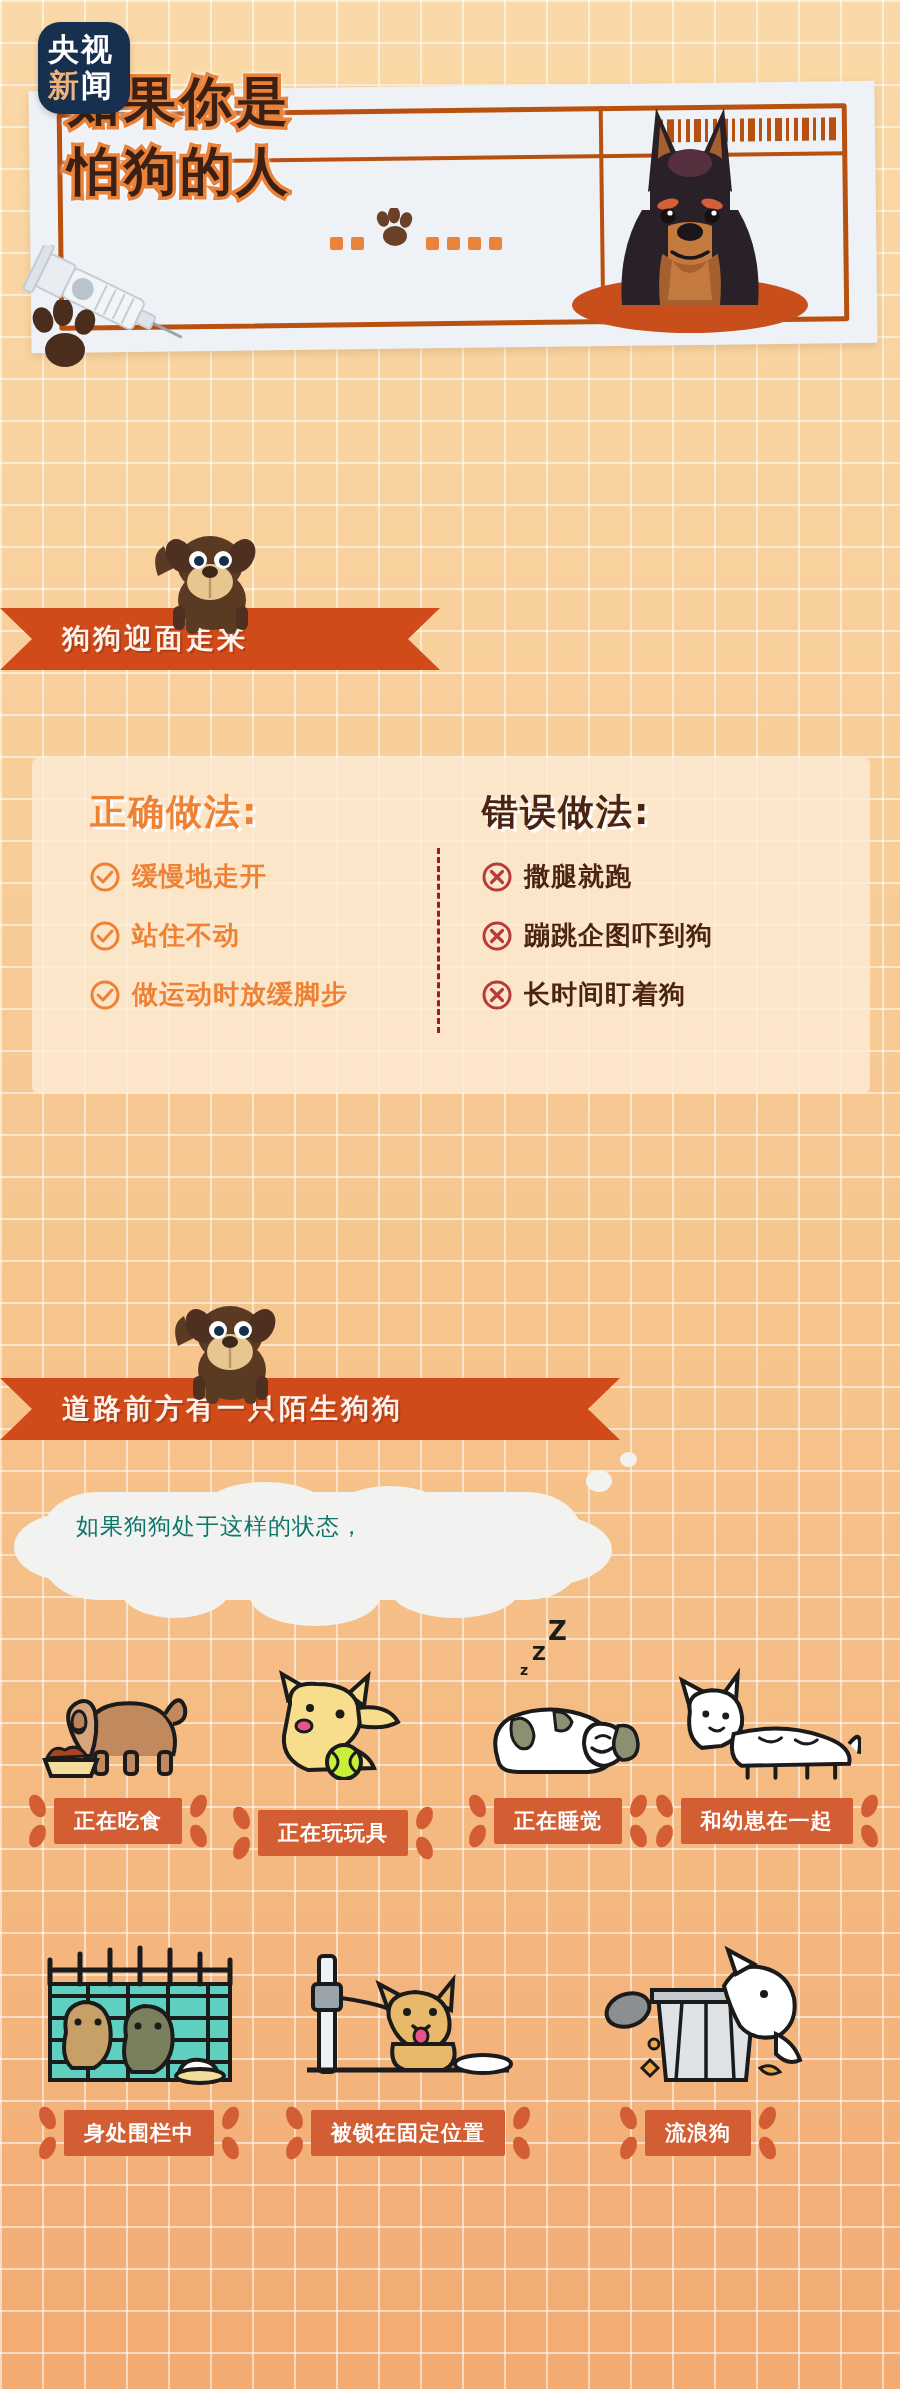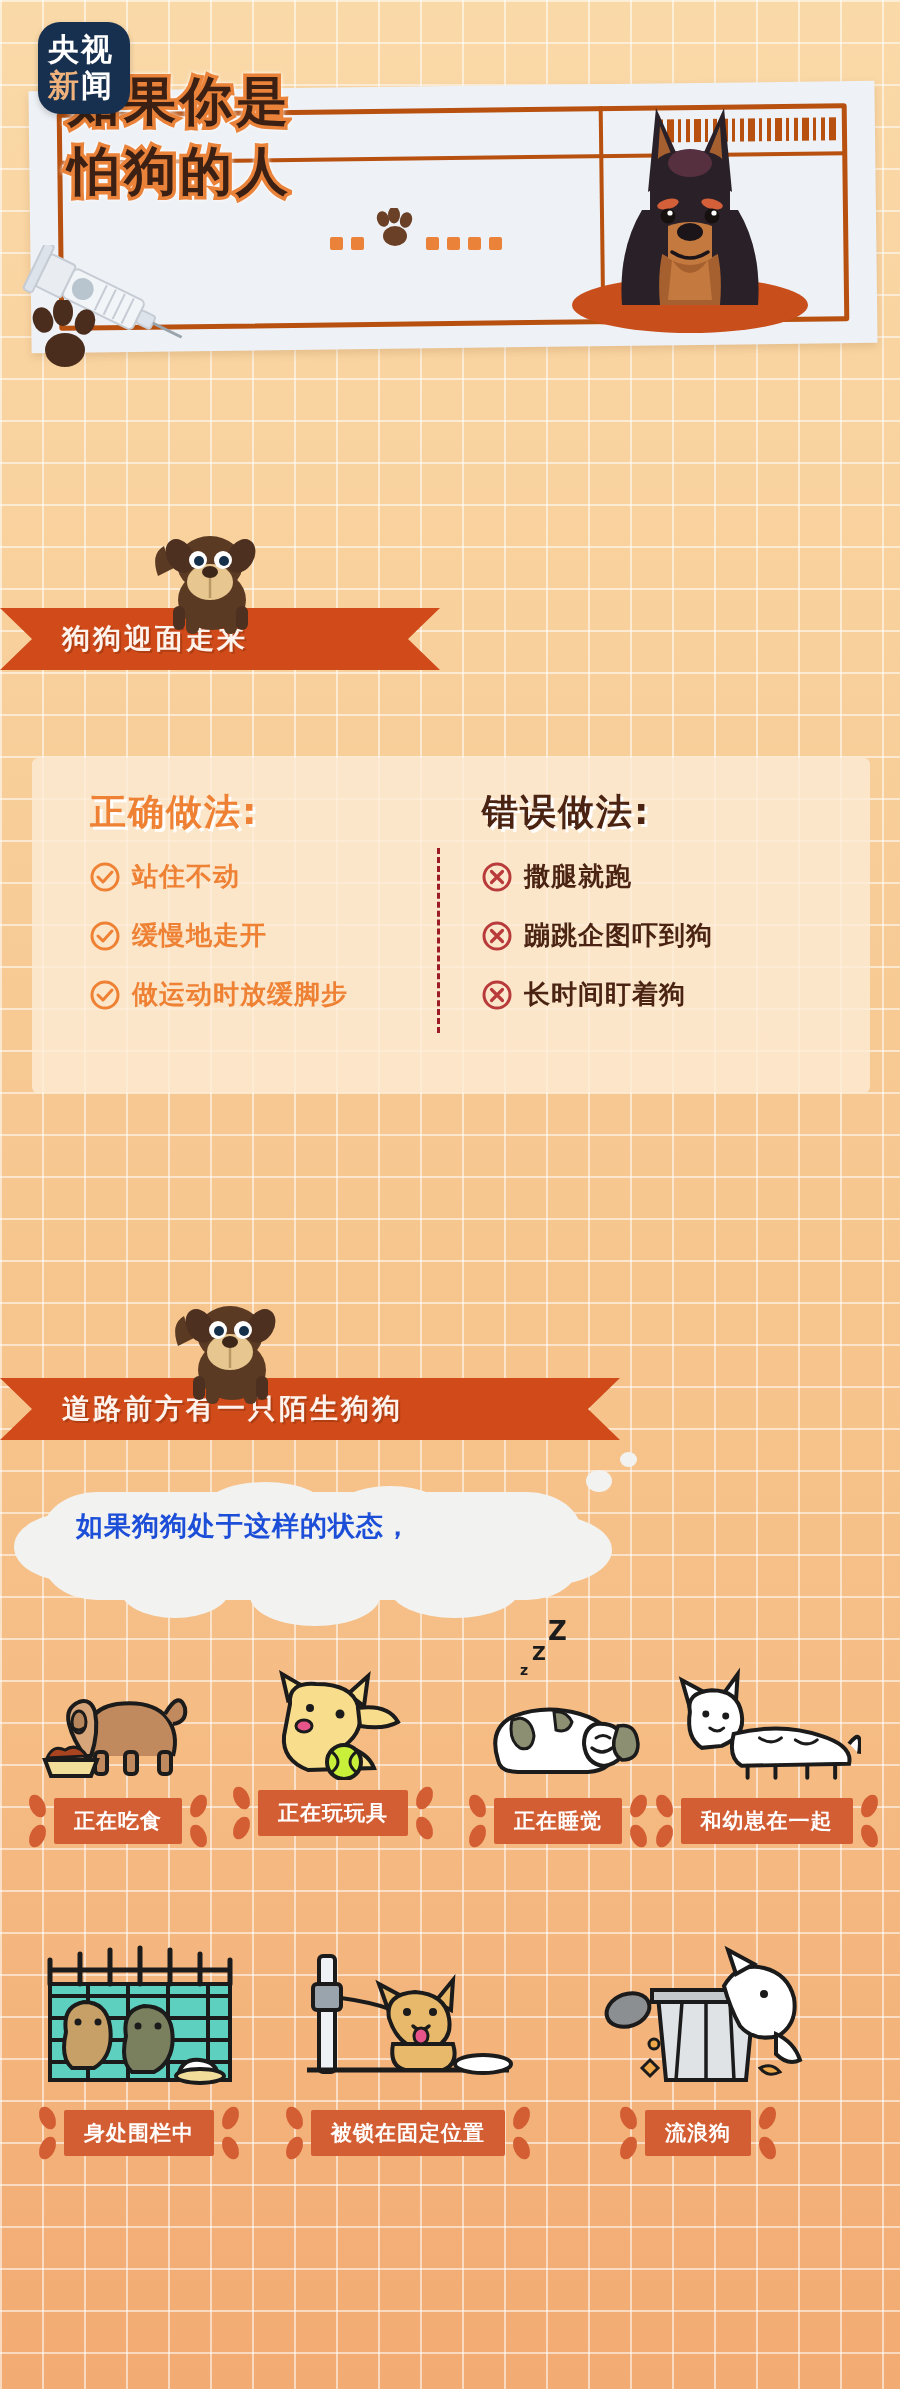--- a/index.html
+++ b/index.html
@@ -186,23 +186,23 @@
     z-index: 8;
   }
   .bubble::before, .bubble::after {
     content: ""; position: absolute; background: #f2f3f0; border-radius: 50%;
   }
   .bubble::before { width: 120px; height: 70px; left: -28px; top: 20px; }
   .bubble::after  { width: 140px; height: 72px; right: -30px; top: 22px; }
   .bubble-inner {
     position: relative; z-index: 3;
     padding: 16px 34px;
-    font-size: 27px; font-weight: bold; line-height: 36px;
+    font-size: 23px; font-weight: normal; line-height: 36px;
     letter-spacing: 1px;
-    color: #1d4ed8;
+    color: #0f766e;
     font-family: "DejaVu Sans", "Liberation Sans", sans-serif;
   }
   .bub-dot { position: absolute; background: #f2f3f0; border-radius: 50%; z-index: 7; }
 
   
   .states-row { position: absolute; width: 100%; display: flex; }
   .state-cell { position: relative; text-align: center; }
   .state-art { height: 120px; display: flex; align-items: flex-end; justify-content: center; }
 
   .bone-label {
@@ -364,31 +364,31 @@
     <div class="advice-col left good">
       <div class="col-title good">正确做法:</div>
 
       <div class="item">
         <span class="item-icon">
           <svg width="30" height="30" viewBox="0 0 30 30">
             <circle cx="15" cy="15" r="13" fill="none" stroke="#ee8134" stroke-width="3"></circle>
             <path d="M8 15 L13 20 L22 10" fill="none" stroke="#ee8134" stroke-width="3" stroke-linecap="round" stroke-linejoin="round"></path>
           </svg>
         </span>
-        <span class="item-text">站住不动</span>
+        <span class="item-text">缓慢地走开</span>
       </div>
 
       <div class="item">
         <span class="item-icon">
           <svg width="30" height="30" viewBox="0 0 30 30">
             <circle cx="15" cy="15" r="13" fill="none" stroke="#ee8134" stroke-width="3"></circle>
             <path d="M8 15 L13 20 L22 10" fill="none" stroke="#ee8134" stroke-width="3" stroke-linecap="round" stroke-linejoin="round"></path>
           </svg>
         </span>
-        <span class="item-text">缓慢地走开</span>
+        <span class="item-text">站住不动</span>
       </div>
 
       <div class="item">
         <span class="item-icon">
           <svg width="30" height="30" viewBox="0 0 30 30">
             <circle cx="15" cy="15" r="13" fill="none" stroke="#ee8134" stroke-width="3"></circle>
             <path d="M8 15 L13 20 L22 10" fill="none" stroke="#ee8134" stroke-width="3" stroke-linecap="round" stroke-linejoin="round"></path>
           </svg>
         </span>
         <span class="item-text" style="max-width:240px;">做运动时放缓脚步</span>
@@ -505,21 +505,21 @@
           <path d="M100 34 L120 16 L116 46 Z" fill="#f8dd8d" stroke="#1b1b1b" stroke-width="4"></path>
           <path d="M42 44 Q40 22 68 24 Q104 24 110 46 Q118 70 96 86 Q120 92 126 108 L60 110 Q34 100 36 76 Z" fill="#f8dd8d" stroke="#1b1b1b" stroke-width="4"></path>
           <path d="M110 48 Q140 44 150 62 Q136 70 112 66 Z" fill="#f8dd8d" stroke="#1b1b1b" stroke-width="4"></path>
           <circle cx="62" cy="48" r="4" fill="#1b1b1b"></circle>
           <circle cx="92" cy="54" r="4.5" fill="#1b1b1b"></circle>
           <ellipse cx="56" cy="66" rx="8" ry="6" fill="#e8538a" stroke="#1b1b1b" stroke-width="3"></ellipse>
           <circle cx="96" cy="102" r="17" fill="#c8f03a" stroke="#1b1b1b" stroke-width="4"></circle>
           <path d="M84 92 Q96 102 84 112 M108 92 Q96 102 108 112" stroke="#1b1b1b" stroke-width="3" fill="none"></path>
         </svg>
       </div>
-      <div class="bone-wrap" style="margin-top:10px;">
+      <div class="bone-wrap" style="margin-top:30px;">
         <span class="nub tl"></span>
         <span class="nub bl"></span>
         <span class="nub tr"></span>
         <span class="nub br"></span>
         <span class="bone-label">正在玩玩具</span>
       </div>
     </div>
 
     <div class="state-cell" style="width:228px;">
       <div class="state-art" style="position:relative;">

